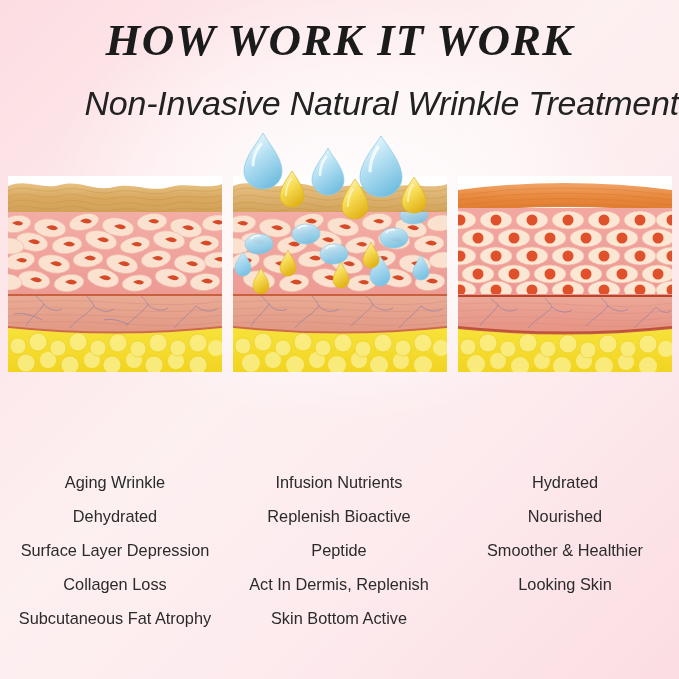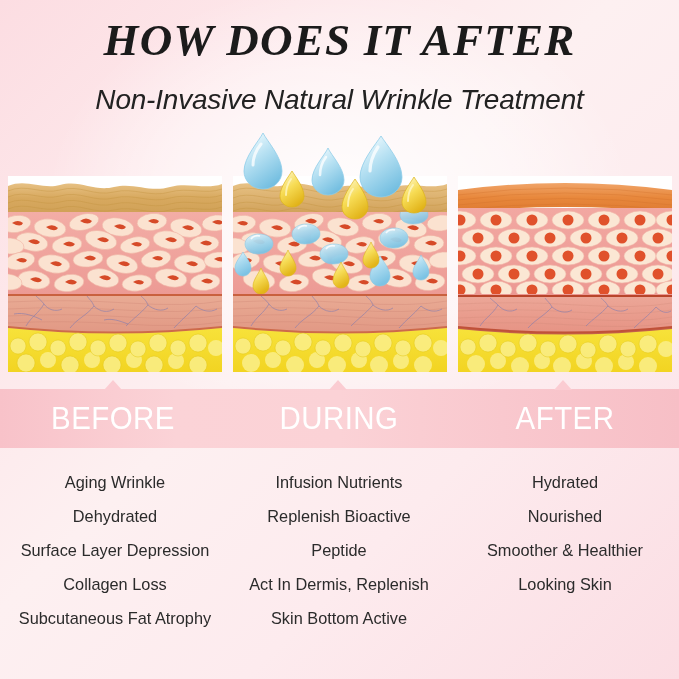--- a/index.html
+++ b/index.html
@@ -19,24 +19,24 @@
   .title{
     position:absolute;left:0;right:0;top:14px;
     text-align:center;
     font-family:"Liberation Serif",serif;
     font-style:italic;font-weight:700;
     font-size:45px;letter-spacing:1.2px;
     color:#1b1b1b;white-space:nowrap;
   }
   .subtitle{
     position:absolute;left:0;right:0;top:84px;
-    text-align:center;
+    text-align:right;
     font-family:"Liberation Sans",sans-serif;
     font-style:italic;font-weight:400;
-    font-size:28px;letter-spacing:-.2px;
+    font-size:34px;letter-spacing:-.2px;
     color:#222;white-space:nowrap;
   }
 
   
   .panels{position:absolute;left:0;top:176px;width:679px;height:196px;}
   .panel{position:absolute;top:0;height:196px;width:214px;background:#fff;overflow:visible;}
   .panel .clipbox{position:absolute;inset:0;overflow:hidden;}
   #panel-before{left:8px;}
   #panel-during{left:233px;}
   #panel-after{left:458px;}
@@ -80,21 +80,21 @@
     line-height:34px;height:34px;white-space:nowrap;
     font-family:"Liberation Sans",sans-serif;
     transform:scaleX(.96);
   }
 </style>
 </head>
 <body>
 
 <div id="page">
 
-  <div class="title">HOW DOES IT AFTER</div>
+  <div class="title">HOW WORK IT WORK</div>
   <div class="subtitle">Non-Invasive Natural Wrinkle Treatment</div>
 
   <div class="panels">
 
     <div class="panel" id="panel-before">
       <div class="clipbox">
       <svg width="214" height="196" viewBox="0 0 214 196">
         <defs>
           <linearGradient id="epiB" x1="0" y1="0" x2="0" y2="1">
             <stop offset="0%" stop-color="#e7c184"></stop>
@@ -642,29 +642,20 @@
           <circle cx="130" cy="174" r="8"></circle>
               <circle cx="150" cy="168" r="9"></circle>
               <circle cx="170" cy="173" r="8"></circle>
           <circle cx="190" cy="168" r="9"></circle>
         </g>
       </svg>
       </div>
     </div>
   </div>
 
-  <div class="band">
-    <div class="notch" id="notch-before"></div>
-    <div class="notch" id="notch-during"></div>
-    <div class="notch" id="notch-after"></div>
-
-    <div class="band-label" id="label-before">BEFORE</div>
-    <div class="band-label" id="label-during">DURING</div>
-    <div class="band-label" id="label-after">AFTER</div>
-  </div>
 
   <div class="lists">
 
     <div class="col" id="col-before">
       <span class="item">Aging Wrinkle</span>
       <span class="item">Dehydrated</span>
       <span class="item">Surface Layer Depression</span>
       <span class="item">Collagen Loss</span>
       <span class="item">Subcutaneous Fat Atrophy</span>
     </div>

